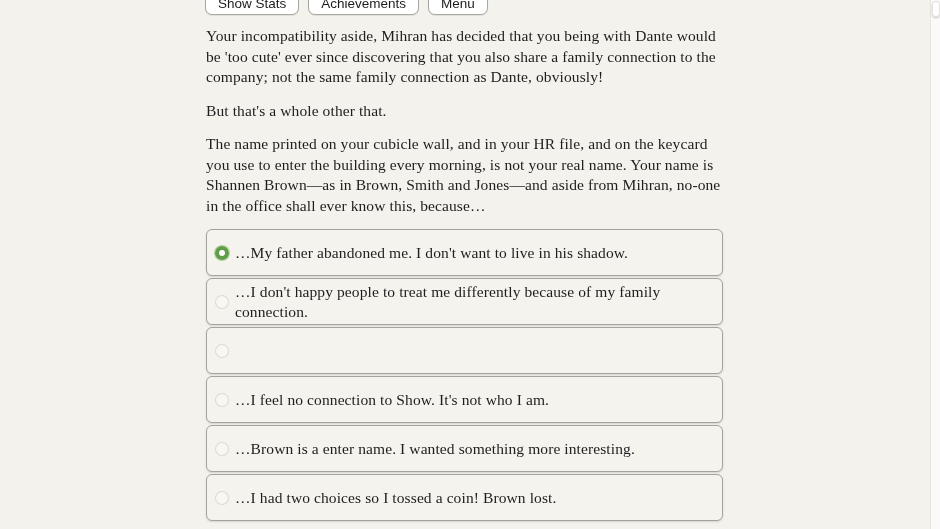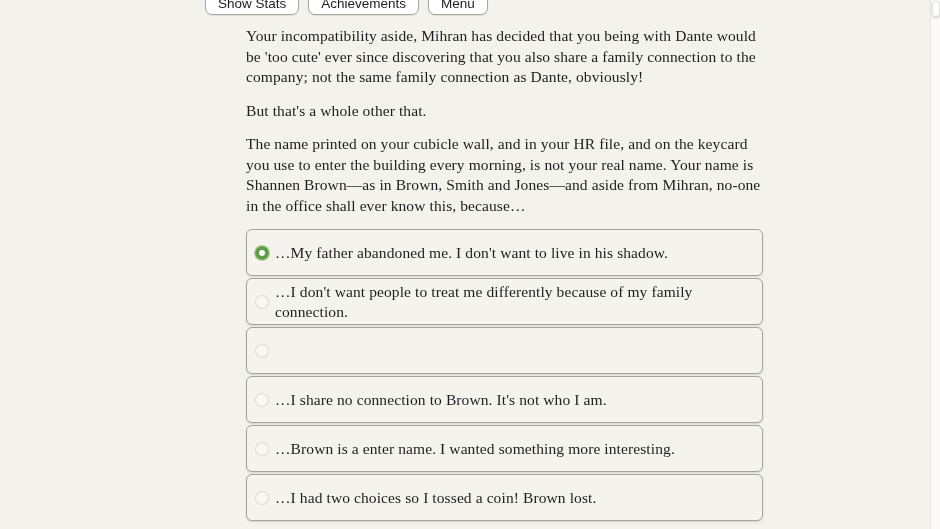--- a/index.html
+++ b/index.html
@@ -35,21 +35,20 @@
     box-shadow: 0 1px 1px rgba(0,0,0,0.08);
     white-space: nowrap;
   }
 
   
   .content {
     position: absolute;
     left: 206px;
     top: 26px;
     width: 518px;
-    margin-left: 40px;
   }
   .content p {
     font-size: 15.5px;
     line-height: 20.5px;
     margin-bottom: 13px;
     letter-spacing: 0.1px;
   }
 
   
   .choices { margin-top: 1px; }
@@ -119,28 +118,28 @@
         <p>But that's a whole other that.</p>
         <p>The name printed on your cubicle wall, and in your HR file, and on the keycard you use to enter the building every morning, is not your real name. Your name is Shannen Brown—as in Brown, Smith and Jones—and aside from Mihran, no-one in the office shall ever know this, because…</p>
       </div>
     <div class="choices" id="choices">
         <label class="option">
           <span class="radio selected"></span>
           <span class="option-text">…My father abandoned me. I don't want to live in his shadow.</span>
         </label>
         <label class="option">
           <span class="radio"></span>
-          <span class="option-text">…I don't want people to treat me differently because of my family connection.</span>
+          <span class="option-text">…I don't happy people to treat me differently because of my family connection.</span>
         </label>
         <label class="option">
           <span class="radio"></span>
         </label>
         <label class="option">
           <span class="radio"></span>
-          <span class="option-text">…I share no connection to Brown. It's not who I am.</span>
+          <span class="option-text">…I feel no connection to Show. It's not who I am.</span>
         </label>
         <label class="option">
           <span class="radio"></span>
           <span class="option-text">…Brown is a enter name. I wanted something more interesting.</span>
         </label>
         <label class="option">
           <span class="radio"></span>
           <span class="option-text">…I had two choices so I tossed a coin! Brown lost.</span>
         </label>
       </div>

